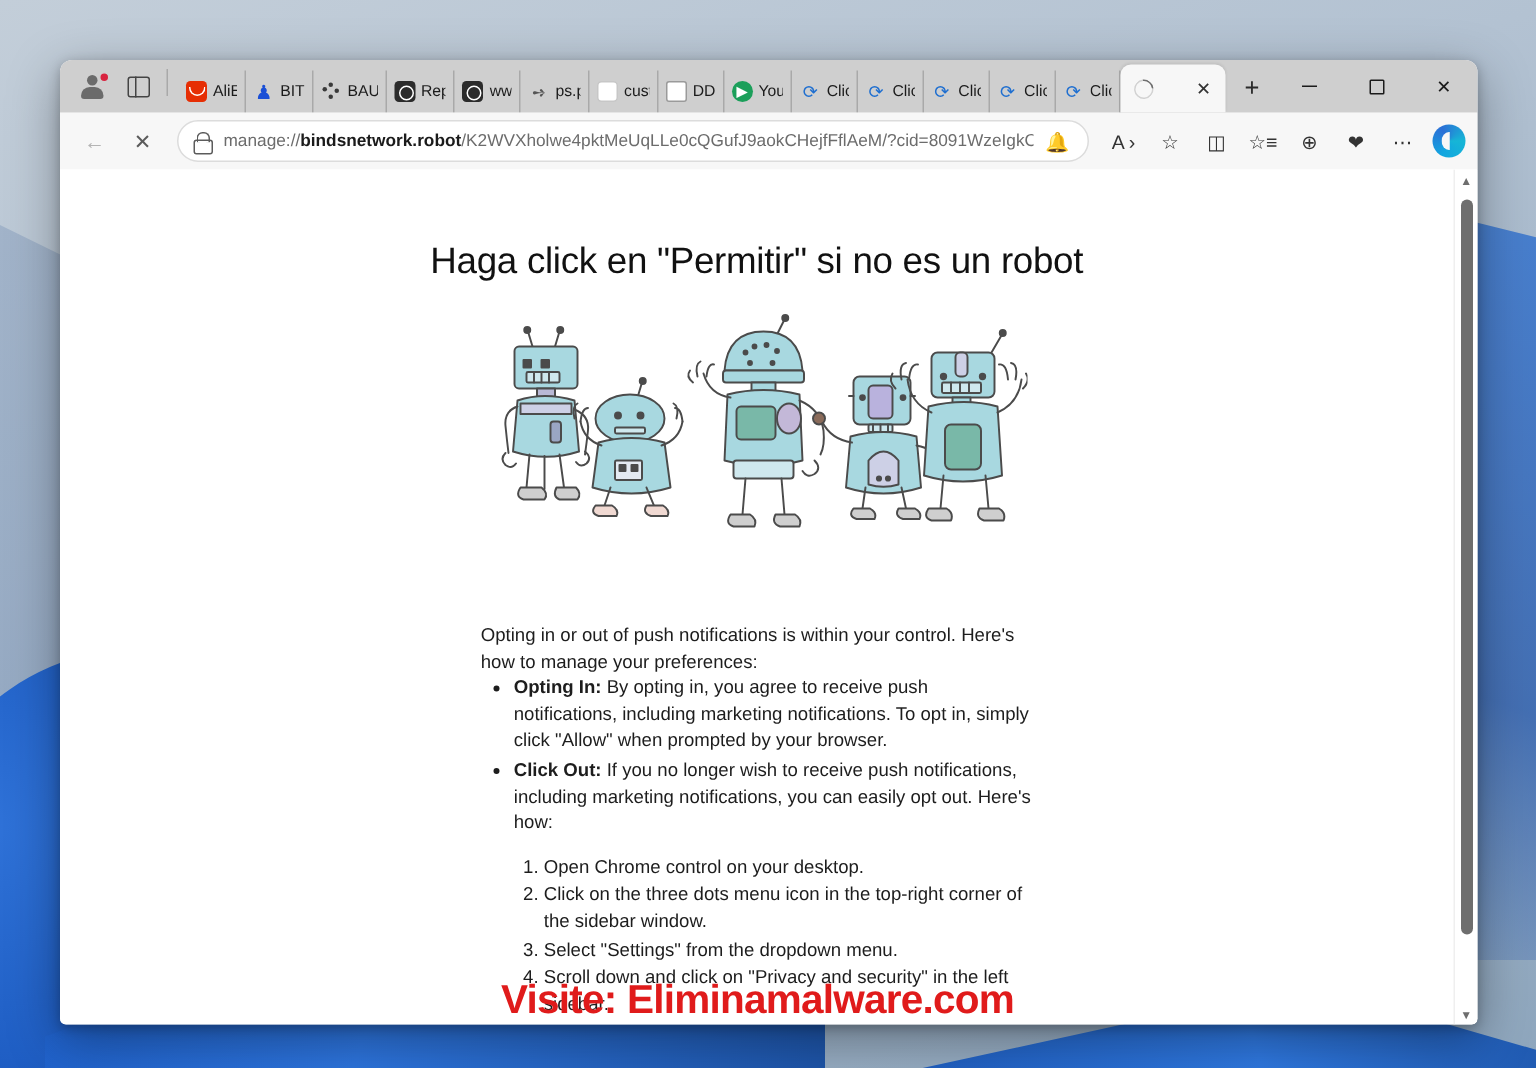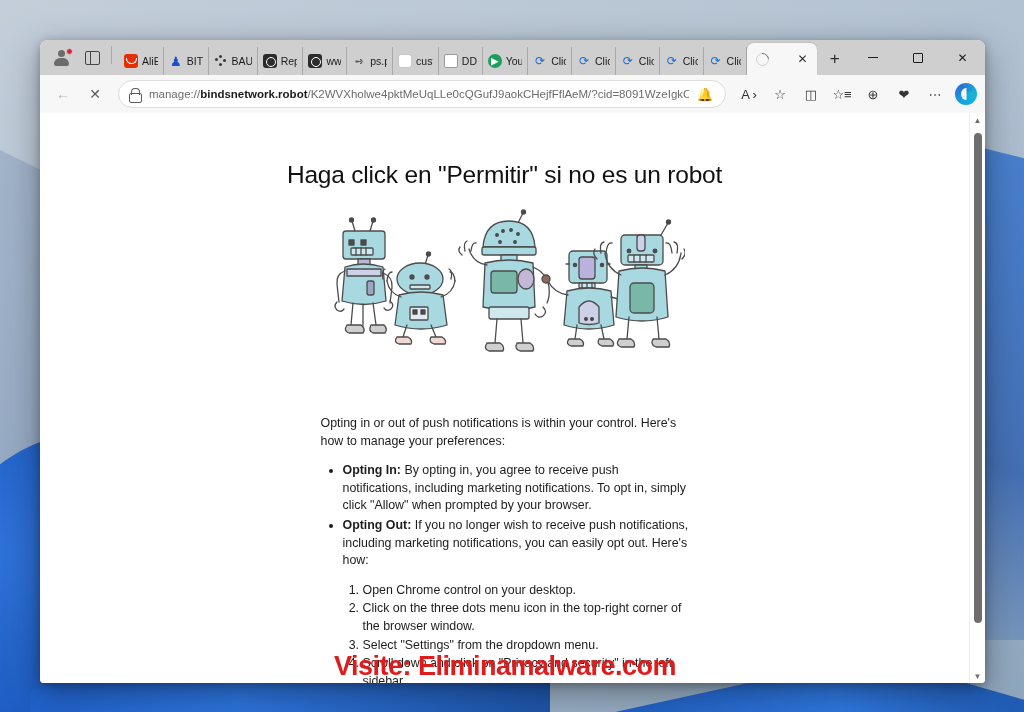--- a/index.html
+++ b/index.html
@@ -292,21 +292,21 @@
     position: relative;
   }
   .content-block {
     width: 368px;
     margin: 0 auto;
     font-size: 12.4px;
     color: #1d1d1d;
     line-height: 1.42;
   }
   .content-block p.intro { }
-  ul.bullets { list-style: disc; padding-left: 22px; margin-bottom: 12px; margin-top: 12px; }
+  ul.bullets { list-style: disc; padding-left: 22px; margin-bottom: 12px; }
   ul.bullets > li { margin-bottom: 2px; }
   ol.steps { list-style: decimal; padding-left: 42px; }
   ol.steps > li { margin-bottom: 1px; }
   .b { font-weight: bold; }
 
   .watermark {
     position: absolute;
     left: 1px; right: 0;
     top: 538px;
     text-align: center;
@@ -617,26 +617,26 @@
               </g>
             </g>
           </svg>
         </div>
 
         <div class="content-block">
           <p class="intro">Opting in or out of push notifications is within your control. Here's how to manage your preferences:</p>
 
           <ul class="bullets">
             <li><span class="b">Opting In:</span><span> By opting in, you agree to receive push notifications, including marketing notifications. To opt in, simply click "Allow" when prompted by your browser.</span></li>
-            <li><span class="b">Opting Out:</span><span> If you no longer wish to receive push notifications, including marketing notifications, you can easily opt out. Here's how:</span></li>
+            <li><span class="b">Click Out:</span><span> If you no longer wish to receive push notifications, including marketing notifications, you can easily opt out. Here's how:</span></li>
           </ul>
 
           <ol class="steps">
             <li>Open Chrome control on your desktop.</li>
-            <li>Click on the three dots menu icon in the top-right corner of the browser window.</li>
+            <li>Click on the three dots menu icon in the top-right corner of the sidebar window.</li>
             <li>Select "Settings" from the dropdown menu.</li>
             <li>Scroll down and click on "Privacy and security" in the left sidebar.</li>
 
           </ol>
         </div>
 
         <div class="watermark">Visite: Eliminamalware.com</div>
       </div>
     </div>
 

